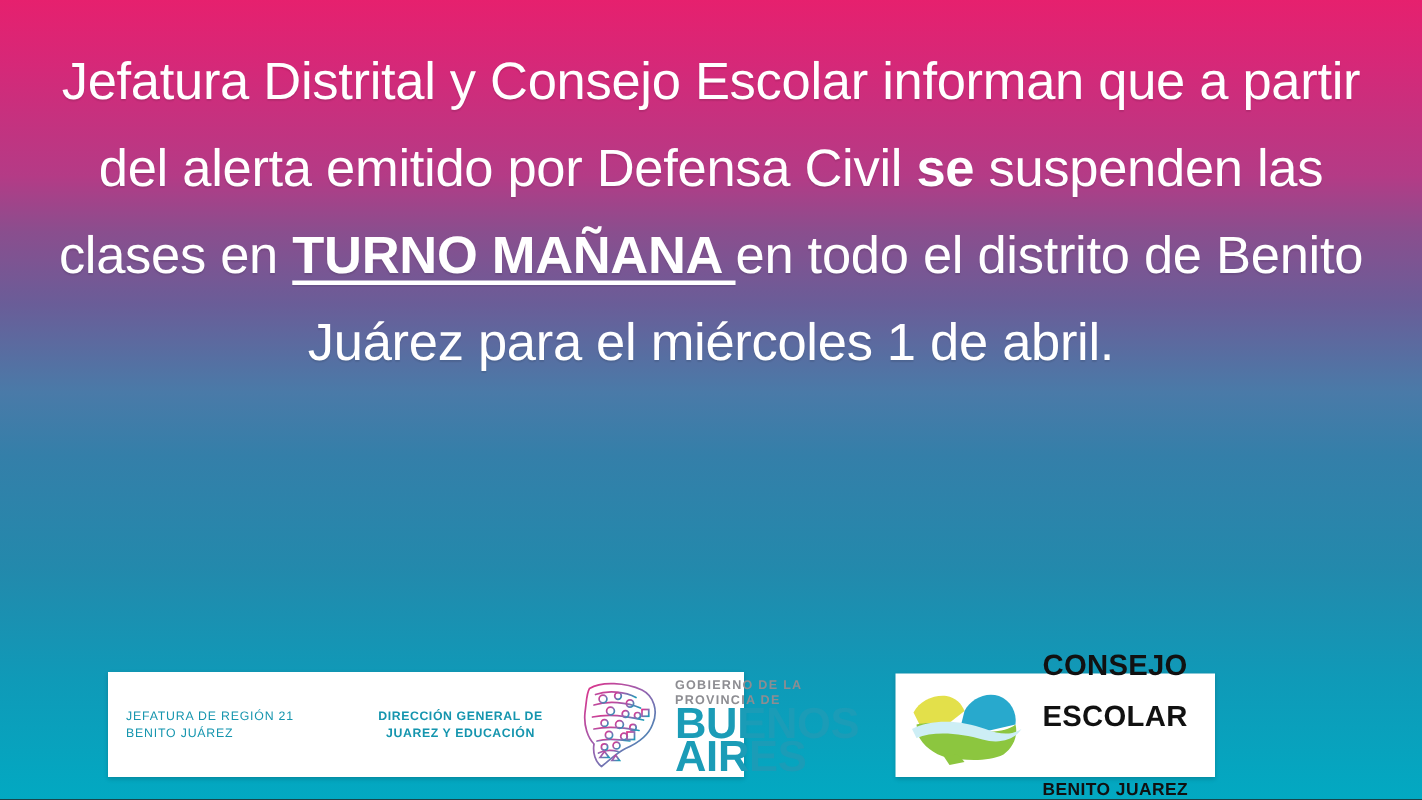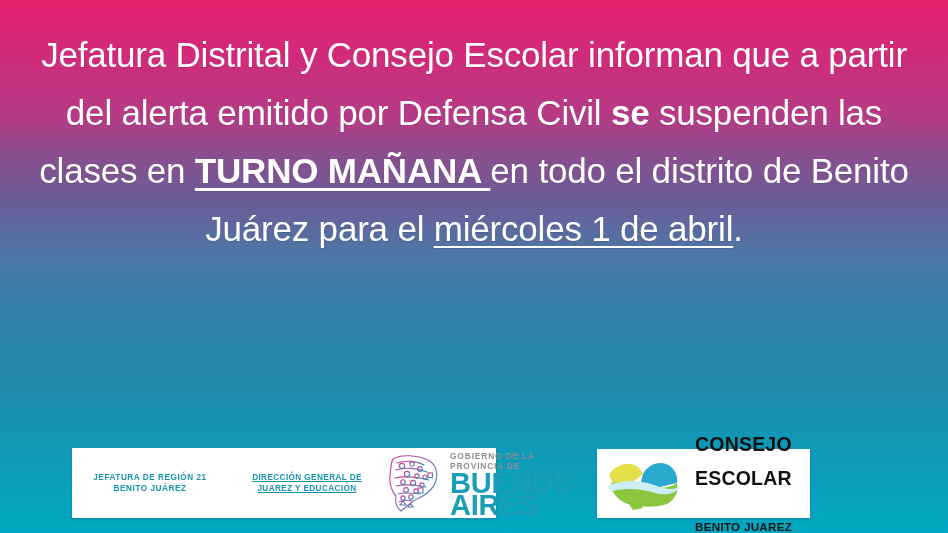--- a/index.html
+++ b/index.html
@@ -46,21 +46,20 @@
   .message p {
     margin: 0;
   }
   .para-gap {
     height: 58px;
   }
   .b {
     font-weight: bold;
   }
   .u {
-    text-decoration: underline;
     text-underline-offset: 5px;
     text-decoration-thickness: 2px;
   }
   .bu {
     font-weight: bold;
     text-decoration: underline;
     text-underline-offset: 5px;
     text-decoration-thickness: 3px;
   }
 
@@ -92,41 +91,40 @@
     padding: 0 10px 0 12px;
   }
   .gov-col {
     display: flex;
     flex-direction: column;
     justify-content: center;
   }
   .jefatura {
     color: #1595ae;
     font-size: 8.2px;
-    font-weight: bold;
+    font-weight: normal;
     letter-spacing: 0.55px;
     line-height: 11.5px;
-    text-align: center;
+    text-align: left;
     width: 132px;
   }
   .divider-v {
     width: 1px;
     height: 32px;
     background: #8fd2de;
     margin: 0 13px 0 14px;
   }
   .dgcye {
     color: #1595ae;
     font-size: 8.2px;
     font-weight: bold;
     letter-spacing: 0.4px;
     line-height: 11.5px;
     text-align: center;
     width: 128px;
-    text-decoration: underline;
   }
   .pba-wrap {
     display: flex;
     align-items: center;
     margin-left: 16px;
   }
   .pba-map {
     width: 54px;
     height: 62px;
     flex: 0 0 auto;

